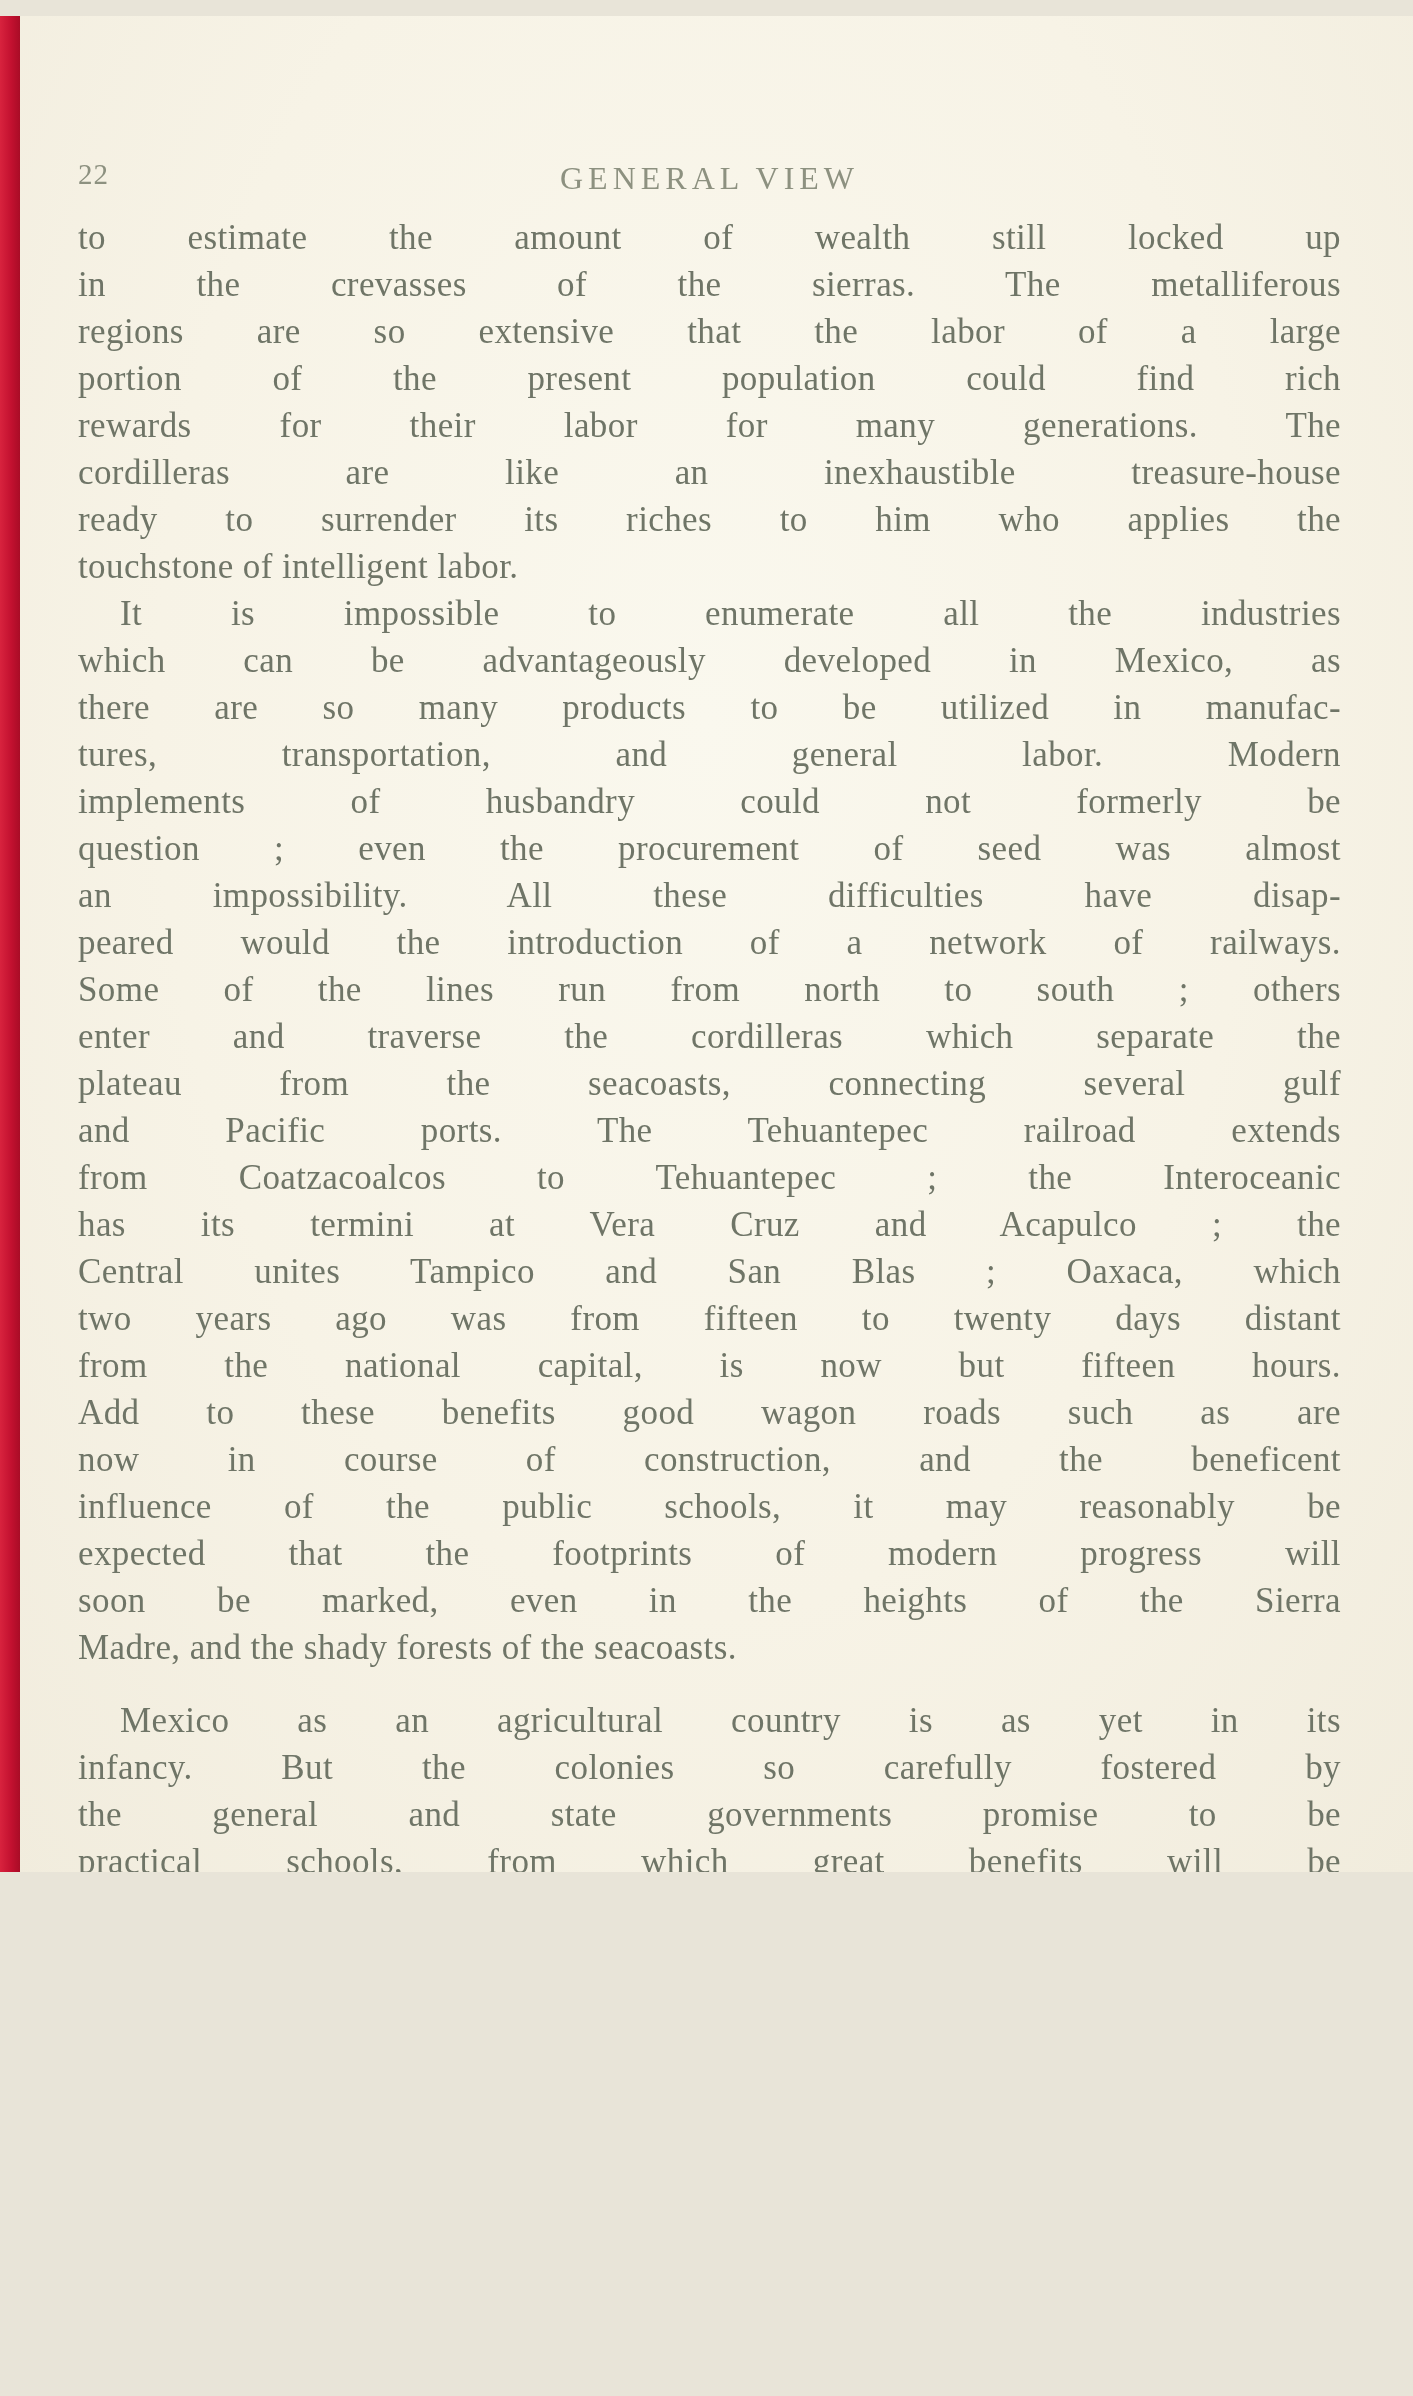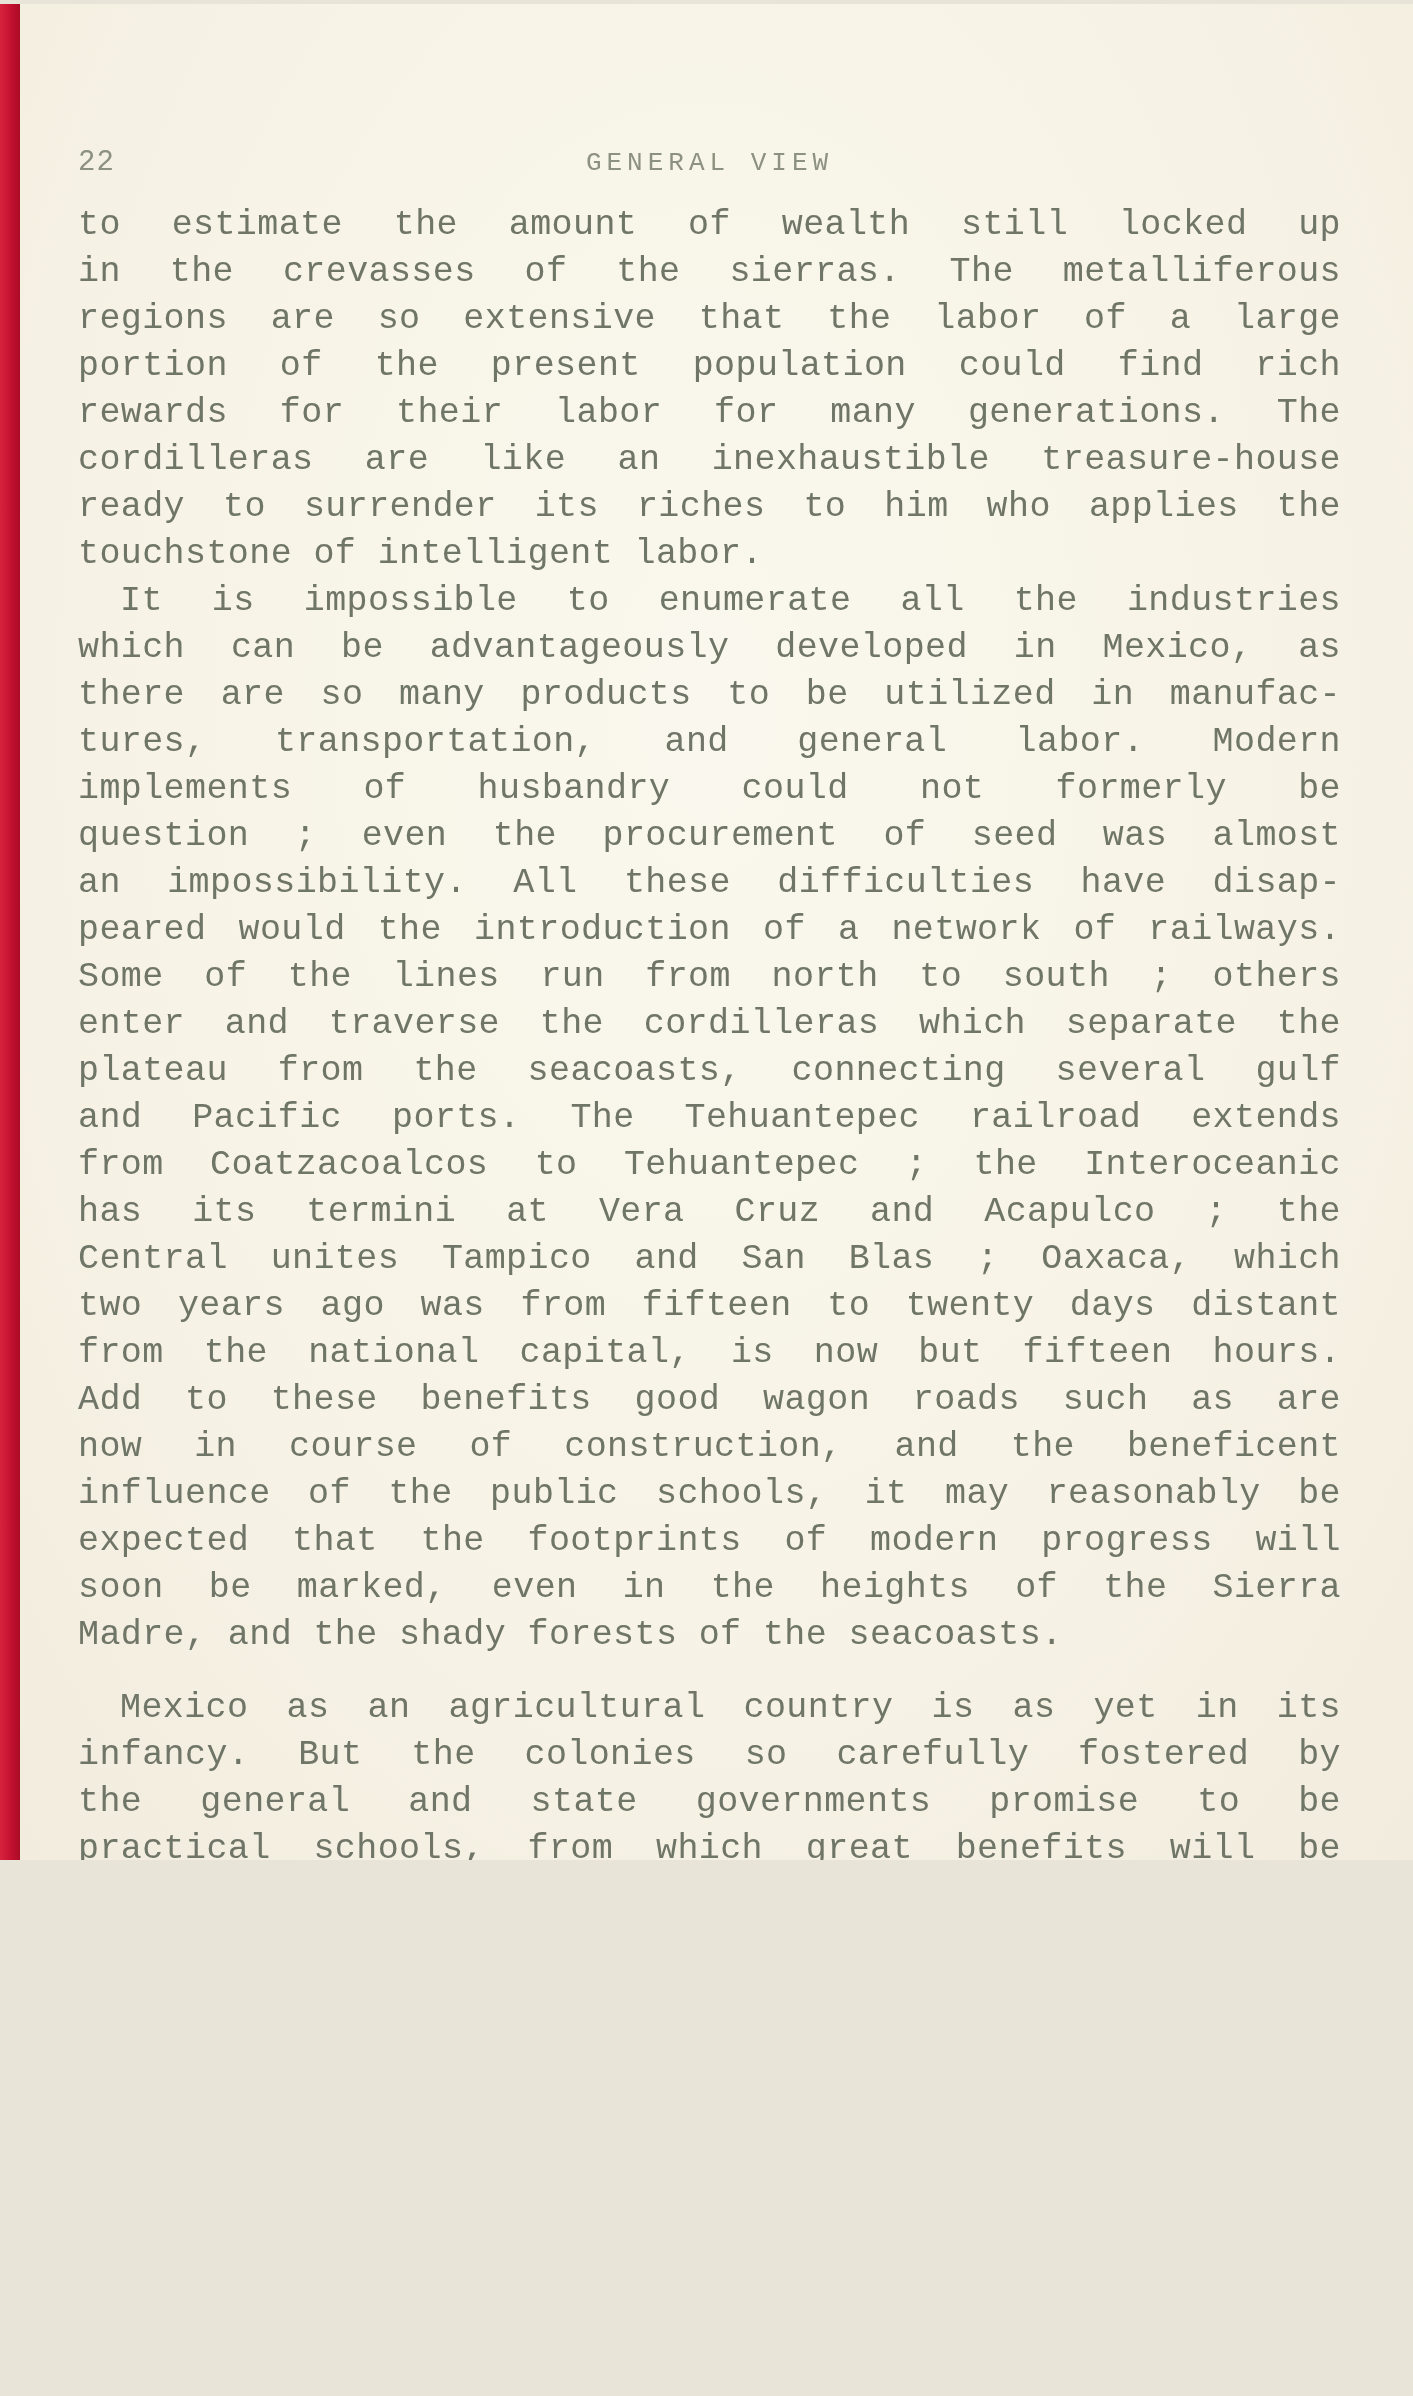--- a/index.html
+++ b/index.html
@@ -4,24 +4,24 @@
 <style>
   html, body {
     margin: 0;
     padding: 0;
     background: #e8e4d8;
   }
   .page {
     position: relative;
     width: 1413px;
     height: 1856px;
-    margin: 4px auto;
+    margin: 16px auto;
     background: radial-gradient(ellipse at 50% 38%, #faf8ee 0%, #f7f3e6 55%, #f1ecdd 100%);
     overflow: hidden;
-    font-family: Liberation Mono, monospace;
+    font-family: Liberation Serif, serif;
   }
   .red-edge {
     position: absolute;
     left: 0;
     top: 0;
     width: 20px;
     height: 100%;
     background: linear-gradient(90deg, #d8233e 0%, #c31130 55%, #a90c26 100%);
   }
   .running-header-row {
@@ -38,21 +38,21 @@
     top: 0;
     font-size: 29px;
     letter-spacing: 1px;
   }
   .running-head {
     position: absolute;
     left: 0;
     right: 0;
     top: 2px;
     text-align: center;
-    font-size: 26px;
+    font-size: 32px;
     letter-spacing: 5px;
   }
   .text-block {
     position: absolute;
     top: 198px;
     left: 78px;
     width: 1263px;
     color: #6f7567;
     font-size: 35px;
     line-height: 47px;

